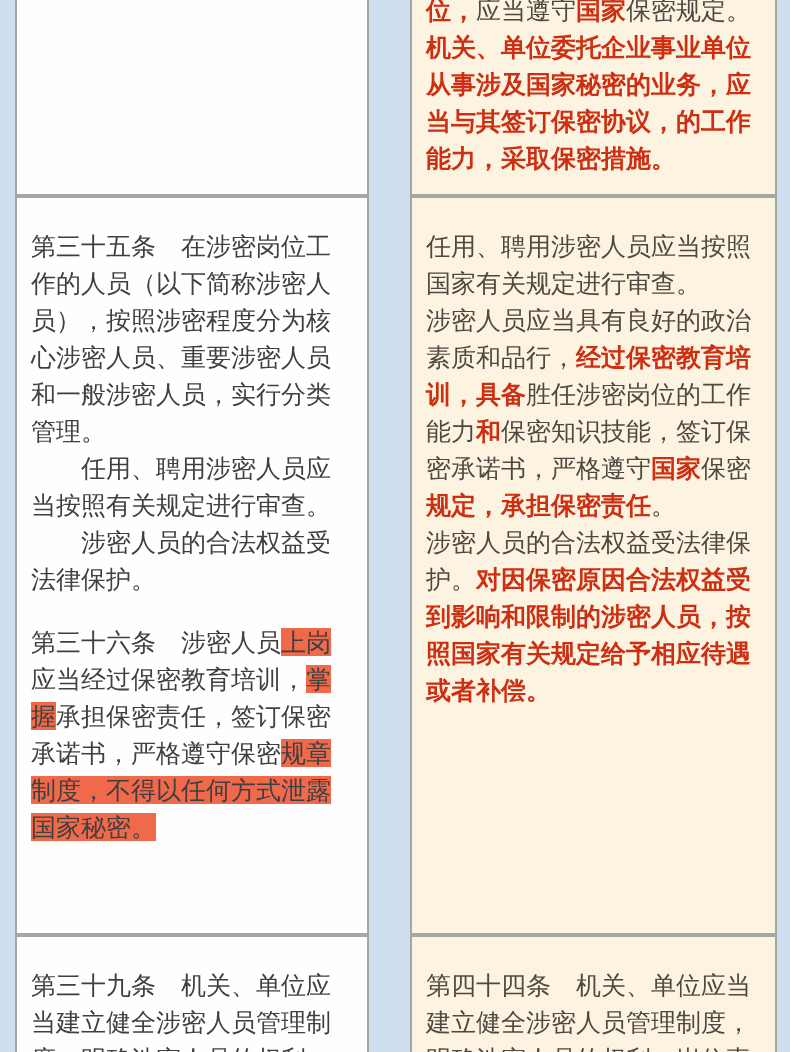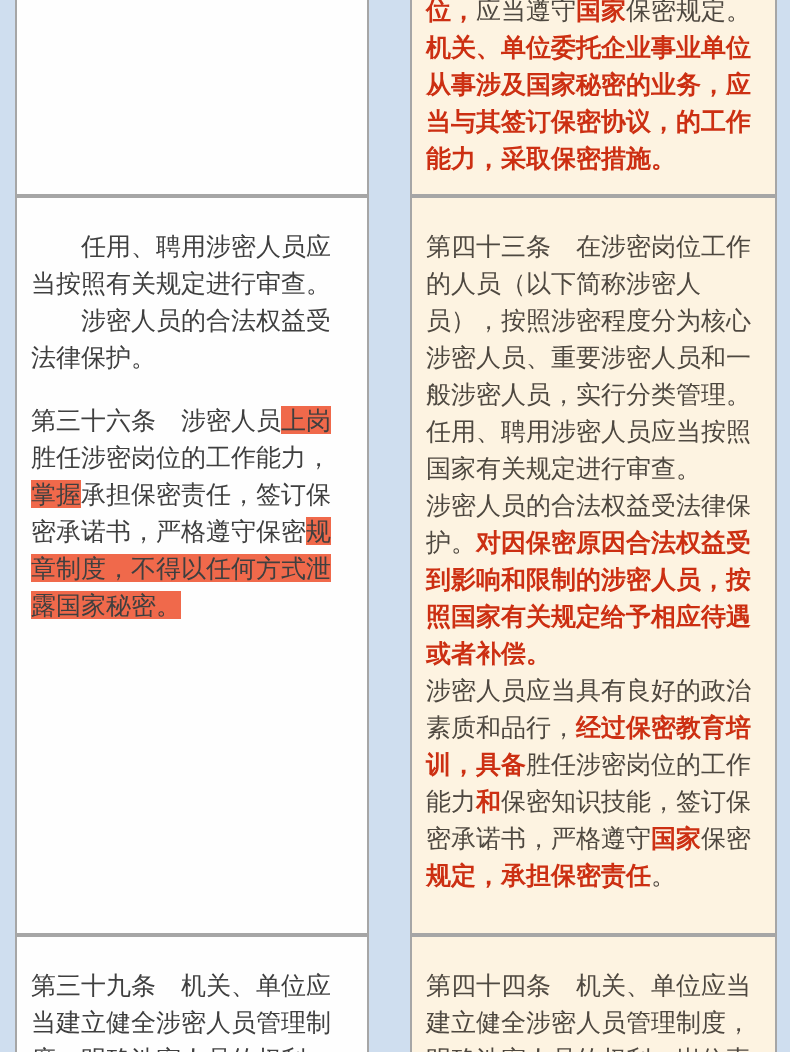--- a/index.html
+++ b/index.html
@@ -56,37 +56,37 @@
   #card-rb{top:935px;height:200px;}
 </style>
 </head>
 <body>
 
 <div class="stage">
 
   <div>
     <section class="card old" id="card-lt"></section>
     <section class="card old" id="card-lm">
+        <p class=""><span class="n">第三十五条　在涉密岗位工作的人员（以下简称涉密人员），按照涉密程度分为核心涉密人员、重要涉密人员和一般涉密人员，实行分类管理。</span></p>
         <p class="indent "><span class="n">任用、聘用涉密人员应当按照有关规定进行审查。</span></p>
         <p class="indent "><span class="n">涉密人员的合法权益受法律保护。</span></p>
-        <p class="gap"><span class="n">第三十六条　涉密人员</span><span class="h">上岗</span><span class="n">胜任涉密岗位的工作能力，</span><span class="h">掌握</span><span class="n">承担保密责任，签订保密承诺书，严格遵守保密</span><span class="h">规章制度，不得以任何方式泄露国家秘密。</span></p>
+        <p class="gap"><span class="n">第三十六条　涉密人员</span><span class="h">上岗</span><span class="n">应当经过保密教育培训，</span><span class="h">掌握</span><span class="n">承担保密责任，签订保密承诺书，严格遵守保密</span><span class="h">规章制度，不得以任何方式泄露国家秘密。</span></p>
       </section>
     <section class="card old" id="card-lb">
         <p class=""><span class="n">第三十九条　机关、单位应当建立健全涉密人员管理制度，明确涉密人员的权利、岗位责</span></p>
       </section>
   </div>
 
   <div>
     <section class="card new" id="card-rt">
         <p class=""><span class="r">位，</span><span class="n">应当遵守</span><span class="r">国家</span><span class="n">保密规定。</span><span class="r">机关、单位委托企业事业单位从事涉及国家秘密的业务，应当与其签订保密协议，的工作能力，采取保密措施。</span></p>
       </section>
     <section class="card new" id="card-rm">
-        <p class=""><span class="n">第四十三条　在涉密岗位工作的人员（以下简称涉密人员），按照涉密程度分为核心涉密人员、重要涉密人员和一般涉密人员，实行分类管理。</span></p>
         <p class=""><span class="n">任用、聘用涉密人员应当按照国家有关规定进行审查。</span></p>
+        <p class=""><span class="n">涉密人员应当具有良好的政治素质和品行，</span><span class="r">经过保密教育培训，具备</span><span class="n">胜任涉密岗位的工作能力</span><span class="r">和</span><span class="n">保密知识技能，签订保密承诺书，严格遵守</span><span class="r">国家</span><span class="n">保密</span><span class="r">规定，承担保密责任</span><span class="n">。</span></p>
         <p class=""><span class="n">涉密人员的合法权益受法律保护。</span><span class="r">对因保密原因合法权益受到影响和限制的涉密人员，按照国家有关规定给予相应待遇或者补偿。</span></p>
-        <p class=""><span class="n">涉密人员应当具有良好的政治素质和品行，</span><span class="r">经过保密教育培训，具备</span><span class="n">胜任涉密岗位的工作能力</span><span class="r">和</span><span class="n">保密知识技能，签订保密承诺书，严格遵守</span><span class="r">国家</span><span class="n">保密</span><span class="r">规定，承担保密责任</span><span class="n">。</span></p>
       </section>
     <section class="card new" id="card-rb">
         <p class=""><span class="n">第四十四条　机关、单位应当建立健全涉密人员管理制度，明确涉密人员的权利、岗位责</span></p>
       </section>
   </div>
 
 </div>
 
 </body></html>

